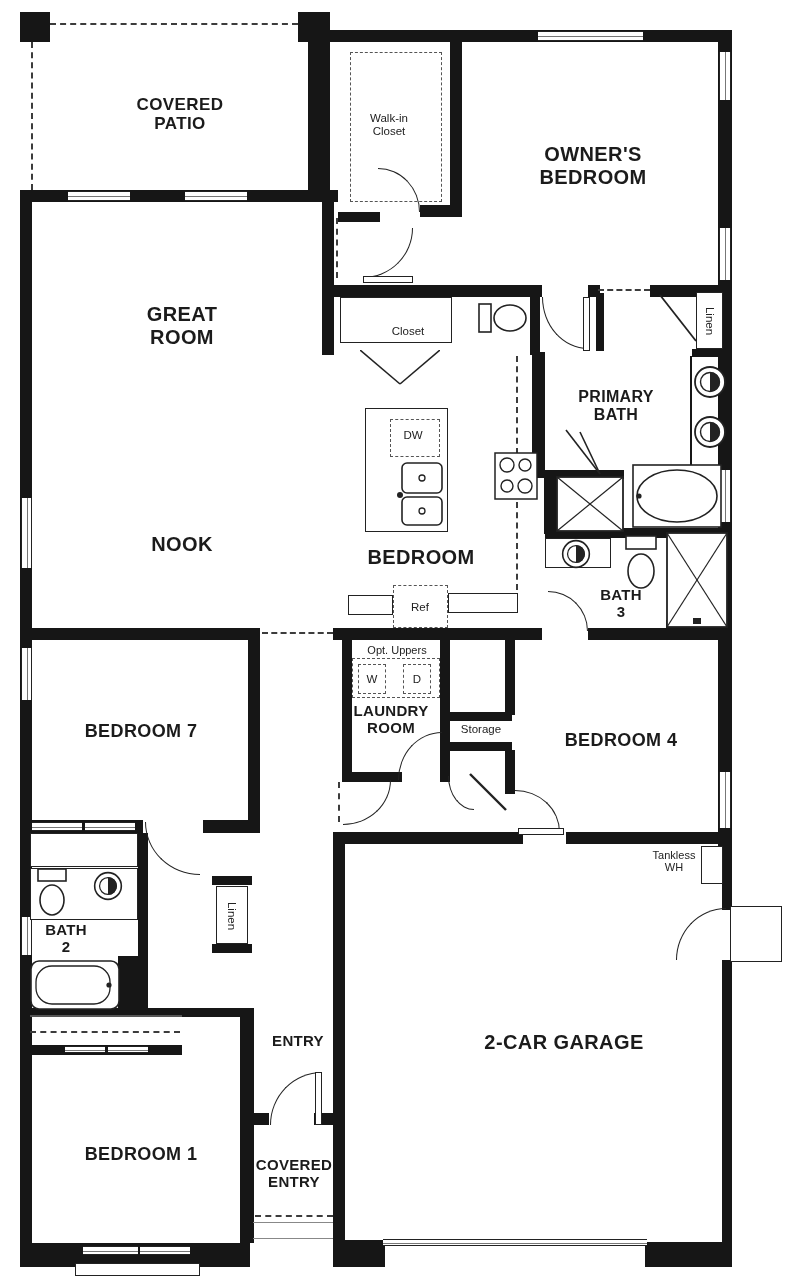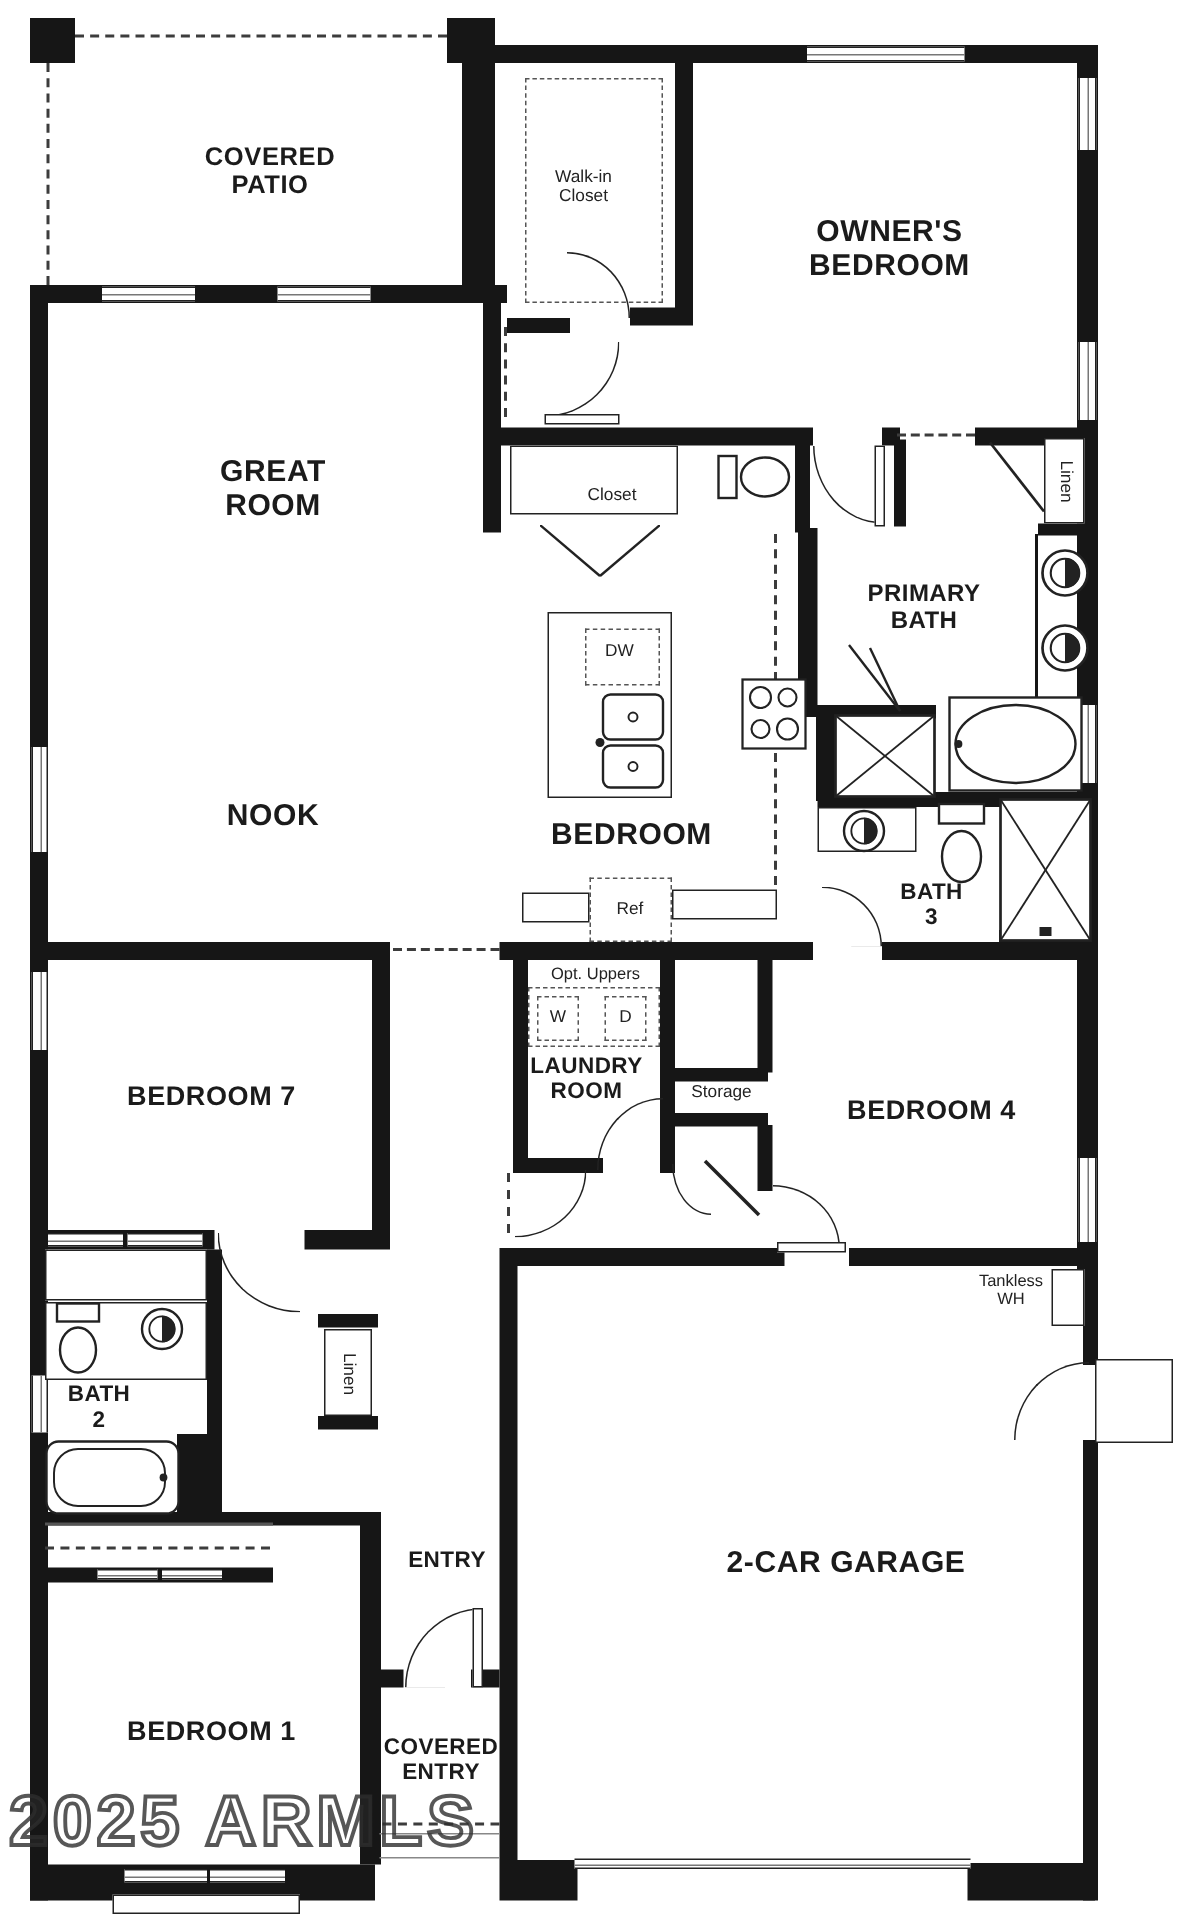--- a/index.html
+++ b/index.html
@@ -272,14 +272,13 @@
   <div class="lbl small" style="left:420px;top:607px">Ref</div>
   <div class="lbl small" style="left:397px;top:650px;font-size:11px">Opt. Uppers</div>
   <div class="lbl small" style="left:372px;top:679px">W</div>
   <div class="lbl small" style="left:417px;top:679px">D</div>
   <div class="lbl small" style="left:481px;top:729px">Storage</div>
   <div class="lbl small v-label" style="left:710px;top:321px">Linen</div>
   <div class="lbl small v-label" style="left:232px;top:916px">Linen</div>
   <div class="lbl small" style="left:674px;top:861px;font-size:11px">Tankless
 WH</div>
 
-  <div class="watermark">2025 ARMLS</div>
 </div>
 
 </body></html>

